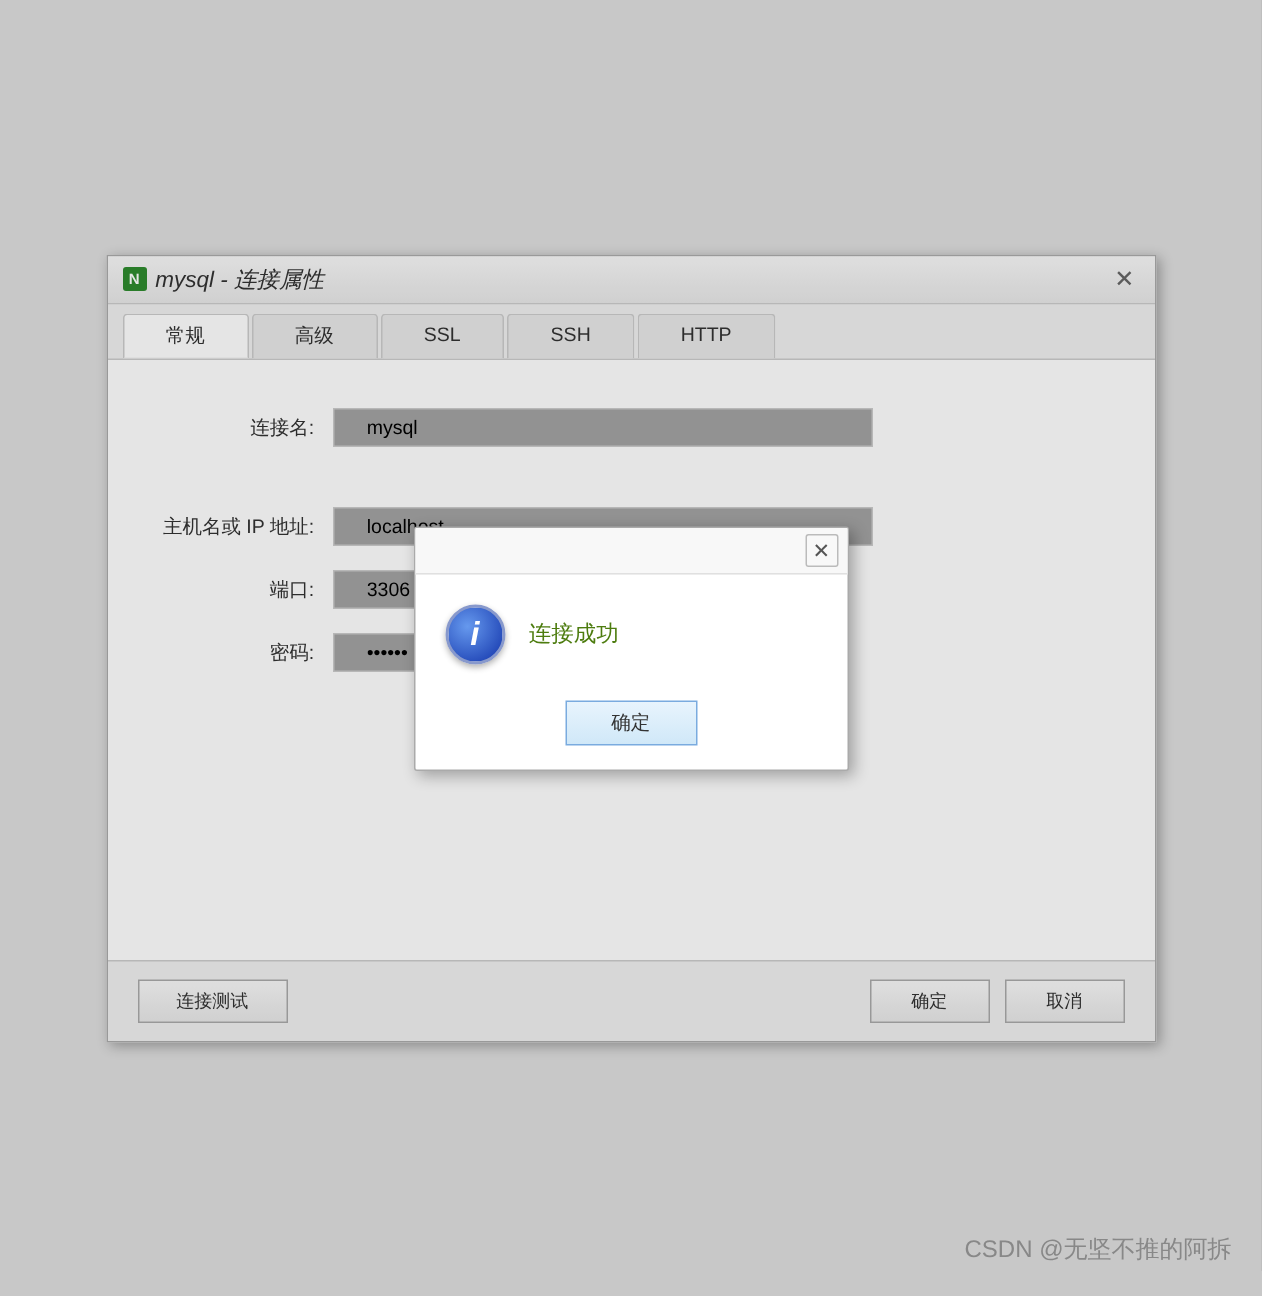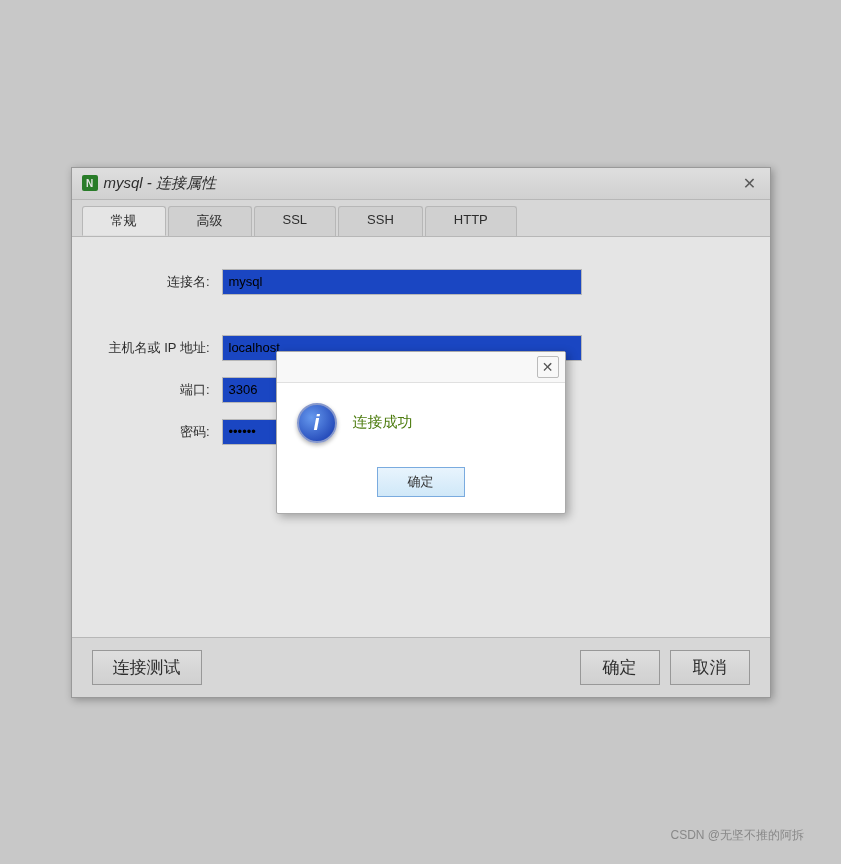--- a/index.html
+++ b/index.html
@@ -120,24 +120,24 @@
       padding-right: 12px;
       color: #333;
       font-size: 13px;
       flex-shrink: 0;
     }
 
     .form-input {
       width: 360px;
       height: 26px;
       border: 1px solid #ccc;
-      padding: 2px 6px;
+      padding: 2px 22px;
       font-size: 13px;
       font-family: inherit;
-      background: #1d4ed8;
+      background: #a3a3a3;
     }
 
     .form-input-short {
       width: 80px;
     }
 
     .form-input-password {
       width: 220px;
     }
 
@@ -152,21 +152,21 @@
       display: flex;
       align-items: center;
       justify-content: space-between;
     }
 
     .btn {
       padding: 5px 20px;
       border: 1px solid #aaa;
       background: linear-gradient(to bottom, #f8f8f8, #e8e8e8);
       cursor: pointer;
-      font-size: 17px;
+      font-size: 12px;
       font-family: inherit;
       color: #333;
       min-width: 80px;
     }
 
     .btn-test {
       min-width: 100px;
     }
 
     .btn-group {
@@ -261,22 +261,22 @@
       cursor: pointer;
       font-size: 13px;
       font-family: inherit;
       color: #333;
       min-width: 80px;
     }
 
     .watermark {
       position: fixed;
       bottom: 20px;
-      right: 37px;
-      font-size: 12px;
+      right: 20px;
+      font-size: 16px;
       color: #888;
     }
   </style>
 </head>
 <body>
 
 <div class="main-window">
 
   <div class="title-bar">
     <div class="title-bar-left">

